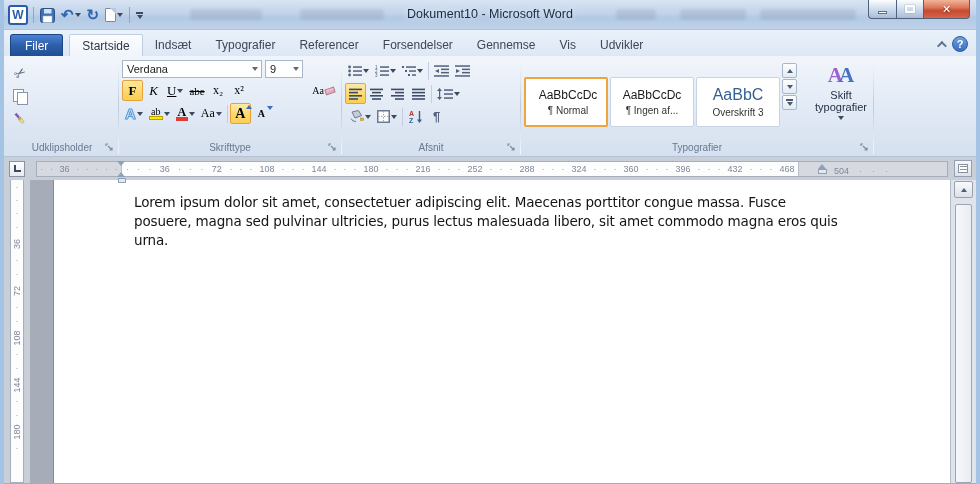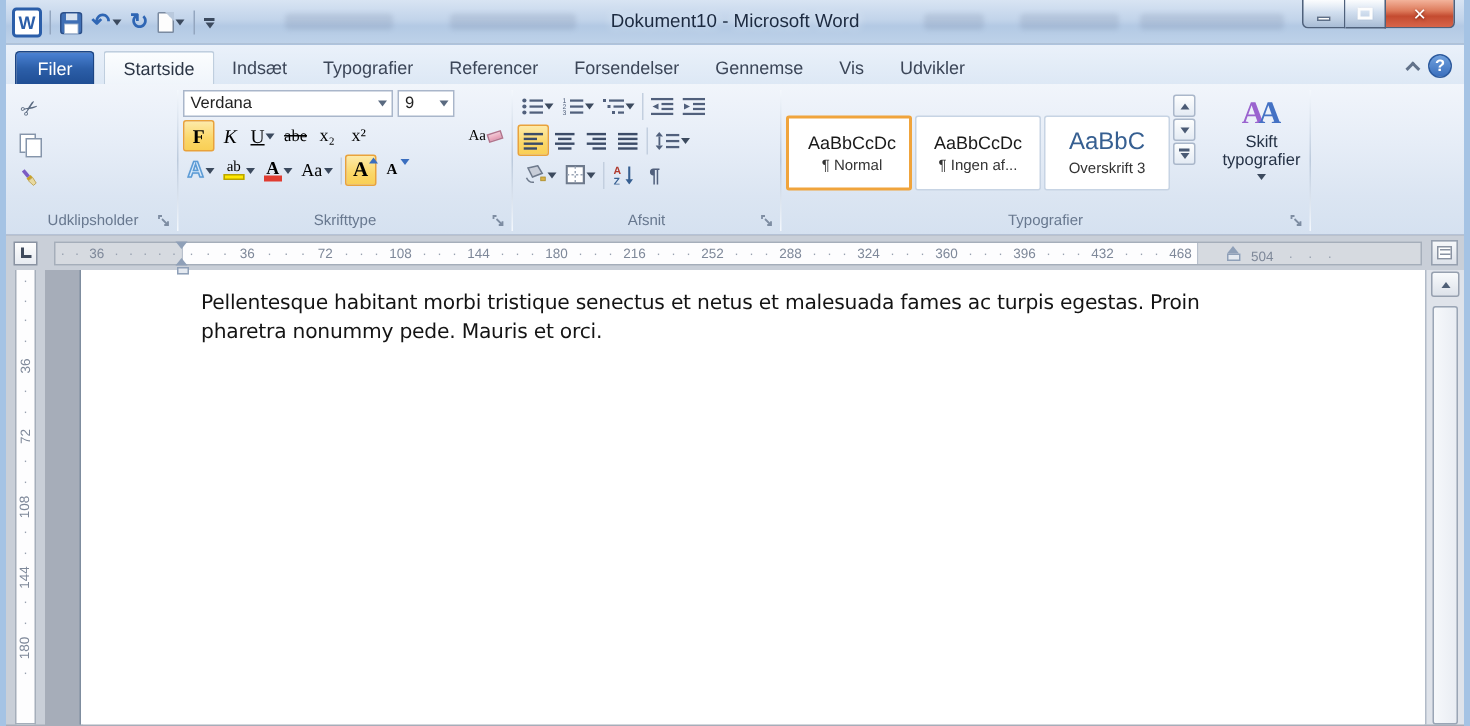--- a/index.html
+++ b/index.html
@@ -714,22 +714,23 @@
             <b>180</b>
             <i>·</i>
           </div>
         </div>
     </div>
 
     <div class="pagecell">
       <div class="page">
         <div class="pagetext">
           <div id="doc-paras">
-              <div class="para">Pellentesque habitant morbi tristique senectus et netus et malesuada fames ac turpis egestas. Proin
-pharetra nonummy pede. Mauris et orci.</div>
+              <div class="para">Lorem ipsum dolor sit amet, consectetuer adipiscing elit. Maecenas porttitor congue massa. Fusce
+posuere, magna sed pulvinar ultricies, purus lectus malesuada libero, sit amet commodo magna eros quis
+urna.</div>
             </div>
         </div>
       </div>
     </div>
 
     <div class="scrollcol">
       <div class="sbtn">
           <span class="u"></span>
         </div>
       <div class="sthumb"></div>

